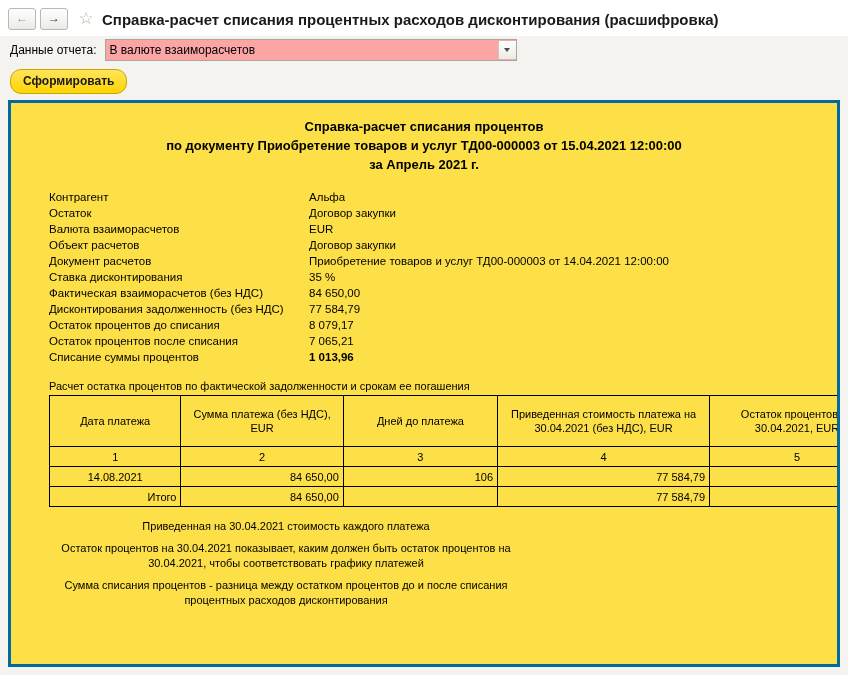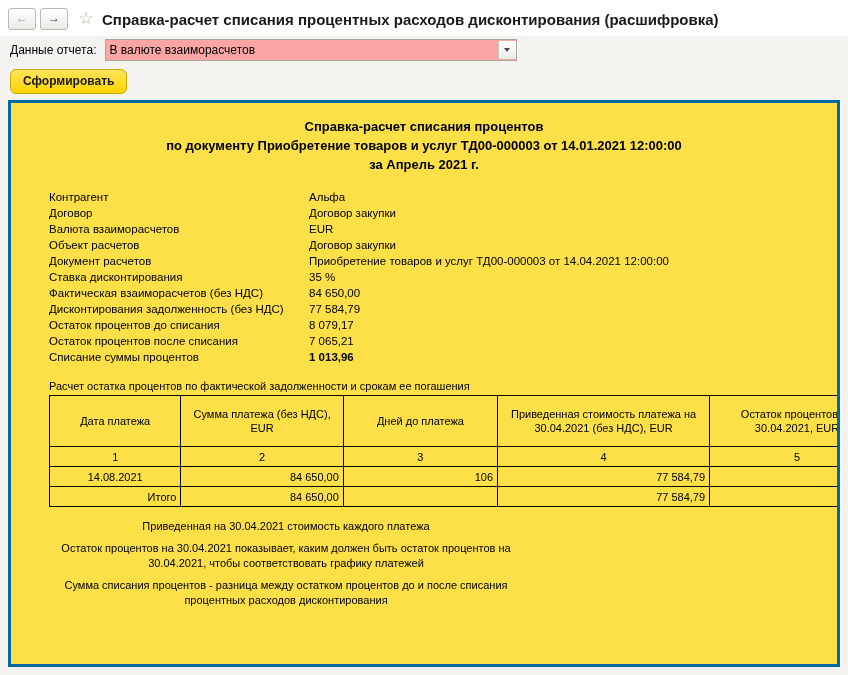--- a/index.html
+++ b/index.html
@@ -115,21 +115,21 @@
 
   
   .toolbar {
     padding: 5px 8px 6px 10px;
     background: #f4f3f0;
   }
   .btn-generate {
     display: inline-block;
     background: linear-gradient(#ffe45c, #ffd400);
     border: 1px solid #c9a800;
-    border-radius: 6px;
+    border-radius: 11px;
     padding: 4px 12px 5px 12px;
     font-size: 12px;
     font-weight: bold;
     color: #1a1a1a;
     cursor: pointer;
   }
 
   
   .report-wrap {
     flex: 1;
@@ -264,33 +264,33 @@
 
   <div class="toolbar">
     <span class="btn-generate">Сформировать</span>
   </div>
 
   <div class="report-wrap">
     <div class="report">
 
       <div class="rep-title">
         <span class="ln">Справка-расчет списания процентов</span>
-        <span class="ln">по документу Приобретение товаров и услуг ТД00-000003 от 14.01.2021 12:00:00</span>
+        <span class="ln">по документу Приобретение товаров и услуг ТД00-000003 от 15.04.2021 12:00:00</span>
         <span class="ln">за Апрель 2021 г.</span>
       </div>
 
       <div class="props">
         <table>
           <tbody>
             <tr>
               <td class="k">Контрагент</td>
               <td class="v">Альфа</td>
             </tr>
             <tr>
-              <td class="k">Договор</td>
+              <td class="k">Остаток</td>
               <td class="v">Договор закупки</td>
             </tr>
             <tr>
               <td class="k">Валюта взаиморасчетов</td>
               <td class="v">EUR</td>
             </tr>
             <tr>
               <td class="k">Объект расчетов</td>
               <td class="v">Договор закупки</td>
             </tr>

